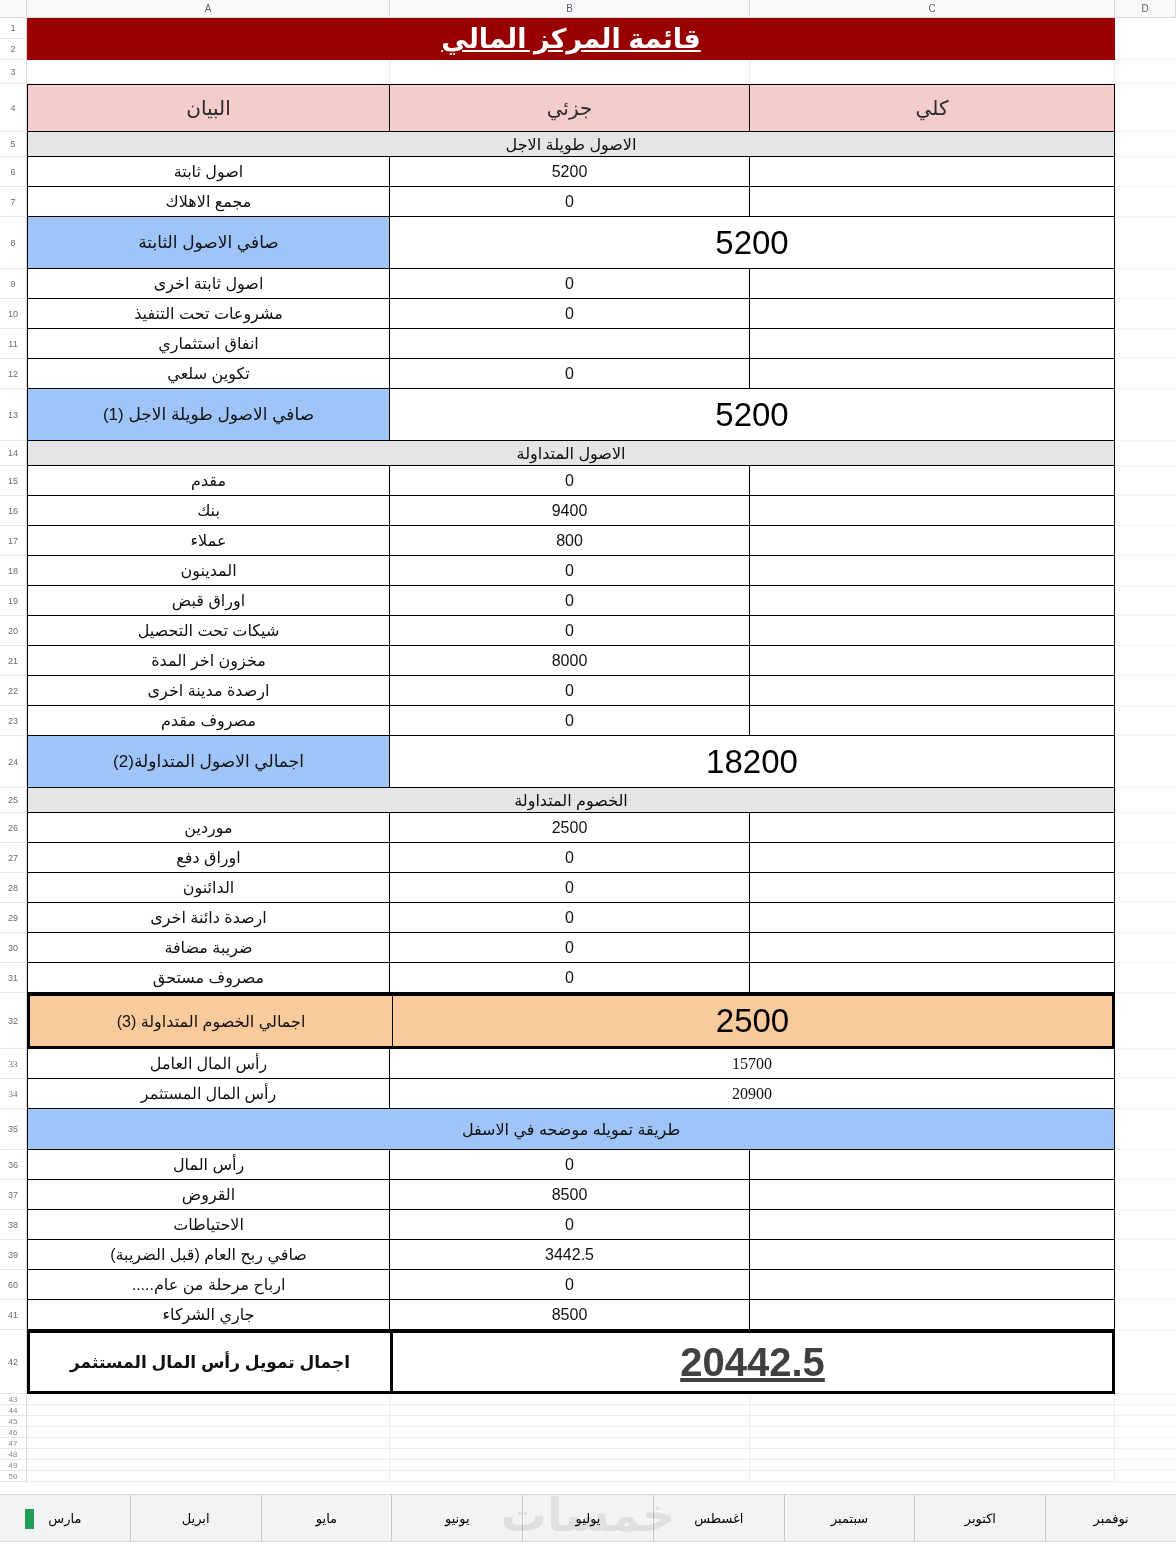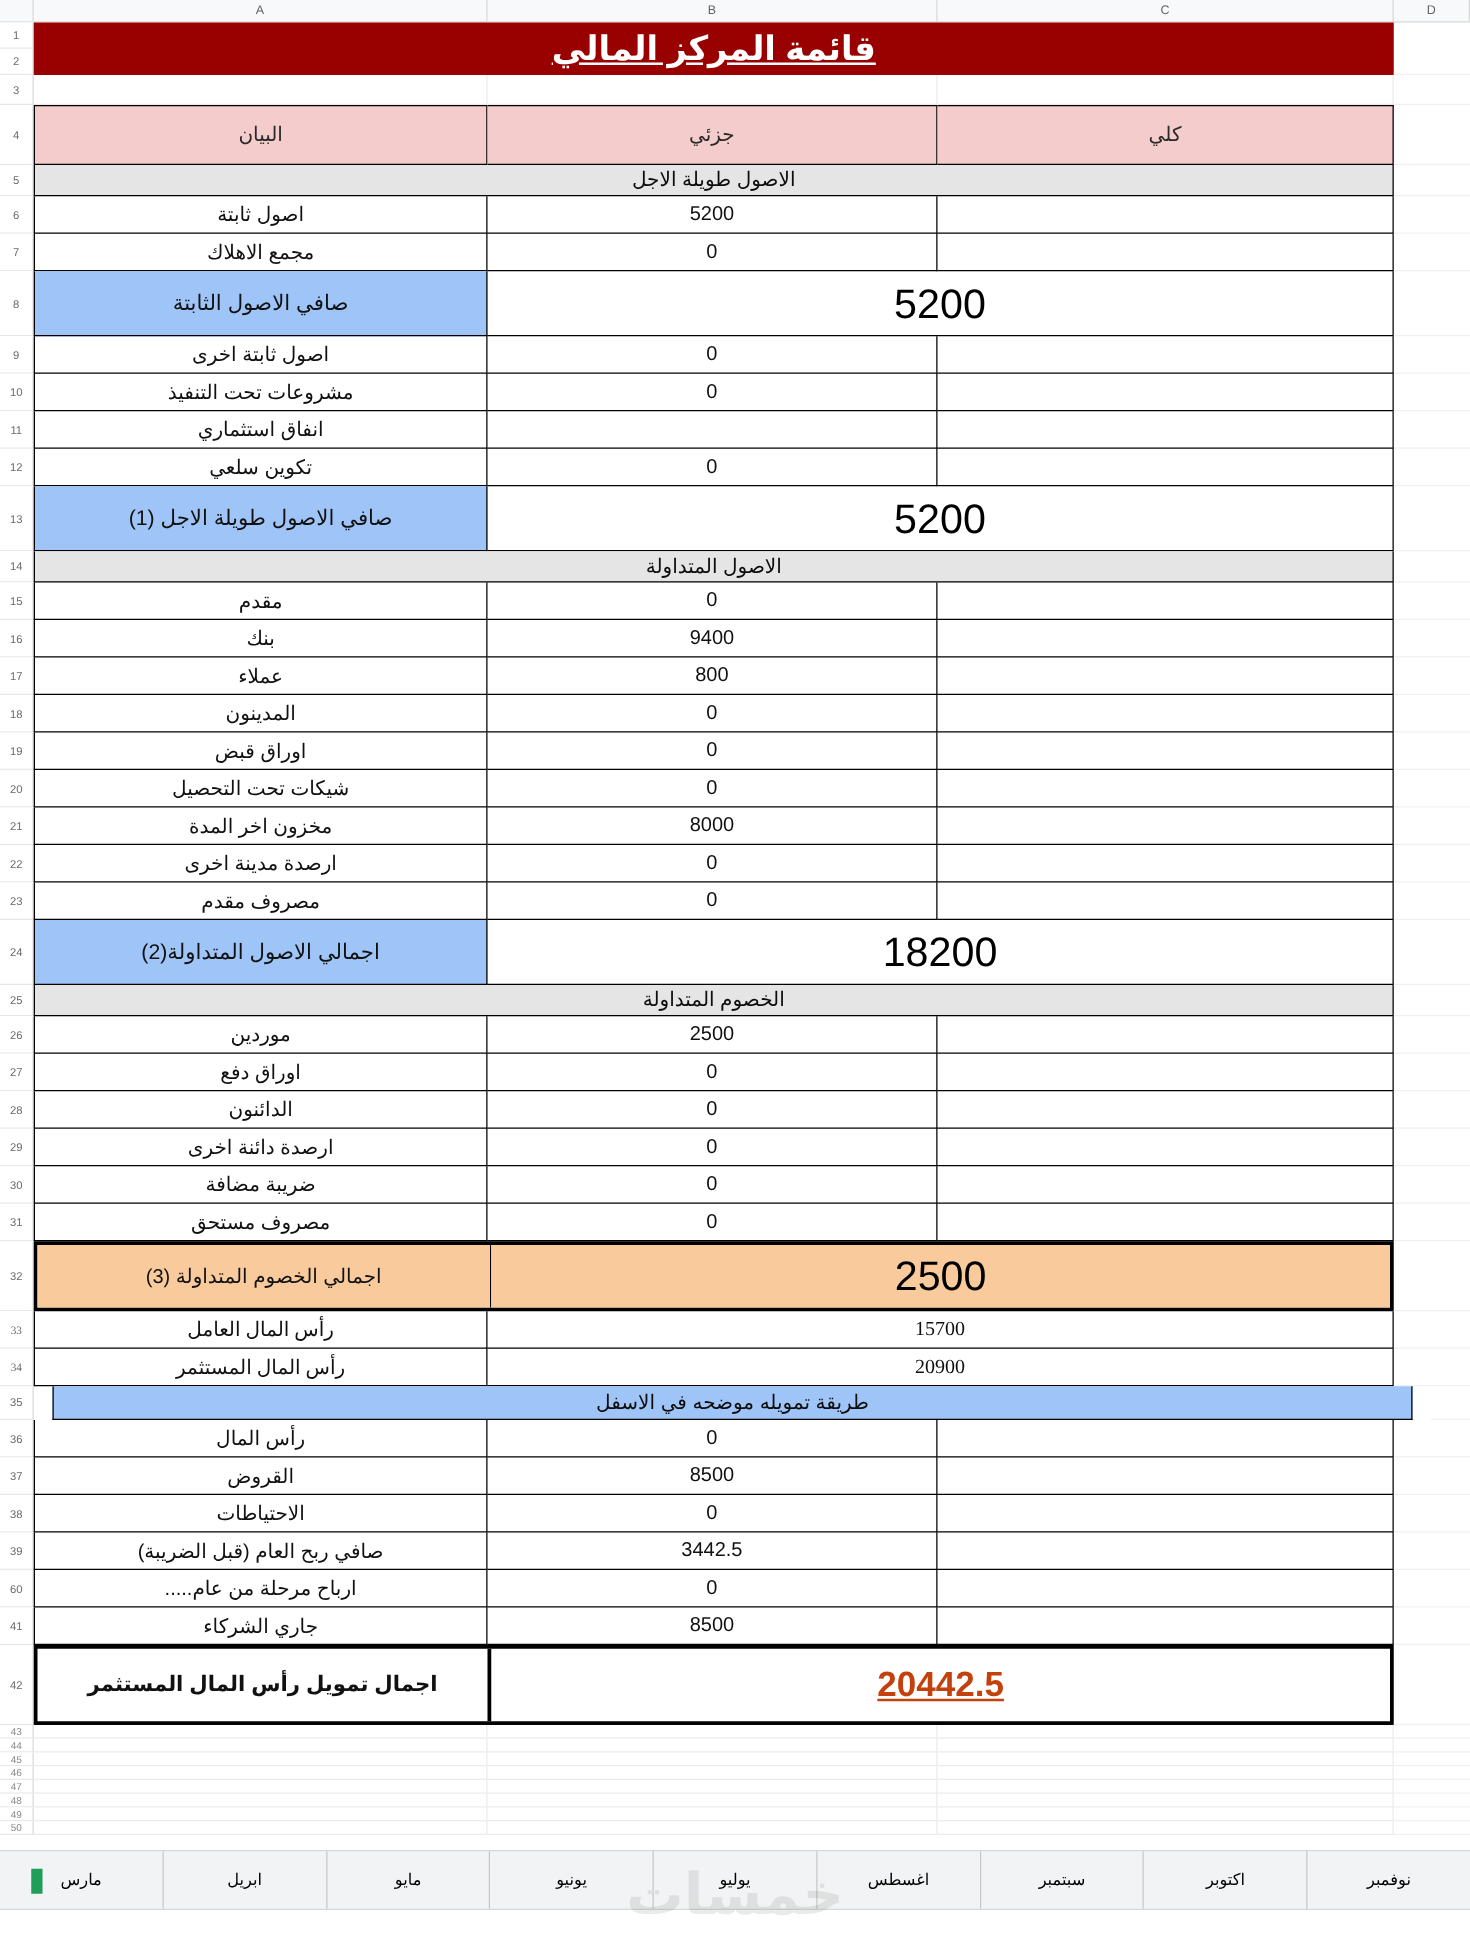--- a/index.html
+++ b/index.html
@@ -21,36 +21,36 @@
   .cA{flex:0 0 363px;} .cB{flex:0 0 360px;} .cC{flex:0 0 365px;}
   .cBC{flex:0 0 725px;} .cABC{flex:0 0 1088px;} .cD{flex:1 1 auto;}
   .tc{box-sizing:border-box;border-right:1px solid #000;border-bottom:1px solid #000;
     display:flex;align-items:center;justify-content:center;font-size:16px;color:#111;overflow:hidden;white-space:nowrap;}
   .tc.first{border-left:1px solid #000;}
   .topline{border-top:1px solid #000;}
   .lg{box-sizing:border-box;border-right:1px solid #ececec;border-bottom:1px solid #ececec;}
   .dcol{border-right:none;border-bottom:1px solid #f0f0f0;}
   
   .r-title{height:42px;} .r-blank{height:24px;} .r-colhead{height:48px;}
-  .r-section{height:25px;} .r-sblue{height:27px;gap:15px;}
+  .r-section{height:25px;} .r-sblue{height:41px;}
   .r-data{height:30px;} .r-datam{height:30px;font-family:Liberation Serif, serif;}
   .r-tblue{height:52px;} .r-torange{height:56px;} .r-grand{height:64px;}
   .r-tiny{height:11px;}
   .r-tiny .gnum{font-size:8px;color:#8a8a8a;}
   
   .titlecell{background:#990000;color:#fff;font-weight:bold;font-size:27px;text-decoration:underline;
     display:flex;align-items:center;justify-content:center;}
-  .pink{background:#f4cccc;font-size:16px;color:#2a2a2a;}
+  .pink{background:#f4cccc;font-size:20px;color:#2a2a2a;}
   .graysec{background:#e5e5e5;color:#0d0d0d;font-size:16px;}
   .bluesec{background:#9fc5f8;color:#0d0d0d;font-size:16px;}
   .bluelabel{background:#9fc5f8;font-size:17px;}
   .bigval{font-size:33px;color:#000;}
   .orange{background:#f9cb9c;}
   .grandlabel{font-weight:bold;font-size:17px;}
-  .grandval{font-size:28px;font-weight:bold;text-decoration:underline;color:#c2410c;}
+  .grandval{font-size:40px;font-weight:bold;text-decoration:underline;color:#404040;}
   .thick{display:flex;flex:0 0 1088px;box-sizing:border-box;border:3px solid #000;}
   .thick .tc{border-top:none;border-bottom:none;}
   .thick .tc:last-child{border-right:none;}
   .grow{flex:1 1 auto;}
   .grandsep{border-right:3px solid #000;}
   
   .tabspacer{height:12px;}
   .tabbar{height:48px;display:flex;align-items:stretch;background:#f2f3f4;
     border-top:1px solid #d8d8d8;border-bottom:1px solid #d8d8d8;box-sizing:border-box;position:relative;}
   .tab{flex:1 1 0;display:flex;align-items:center;justify-content:center;font-size:13px;color:#000000;

